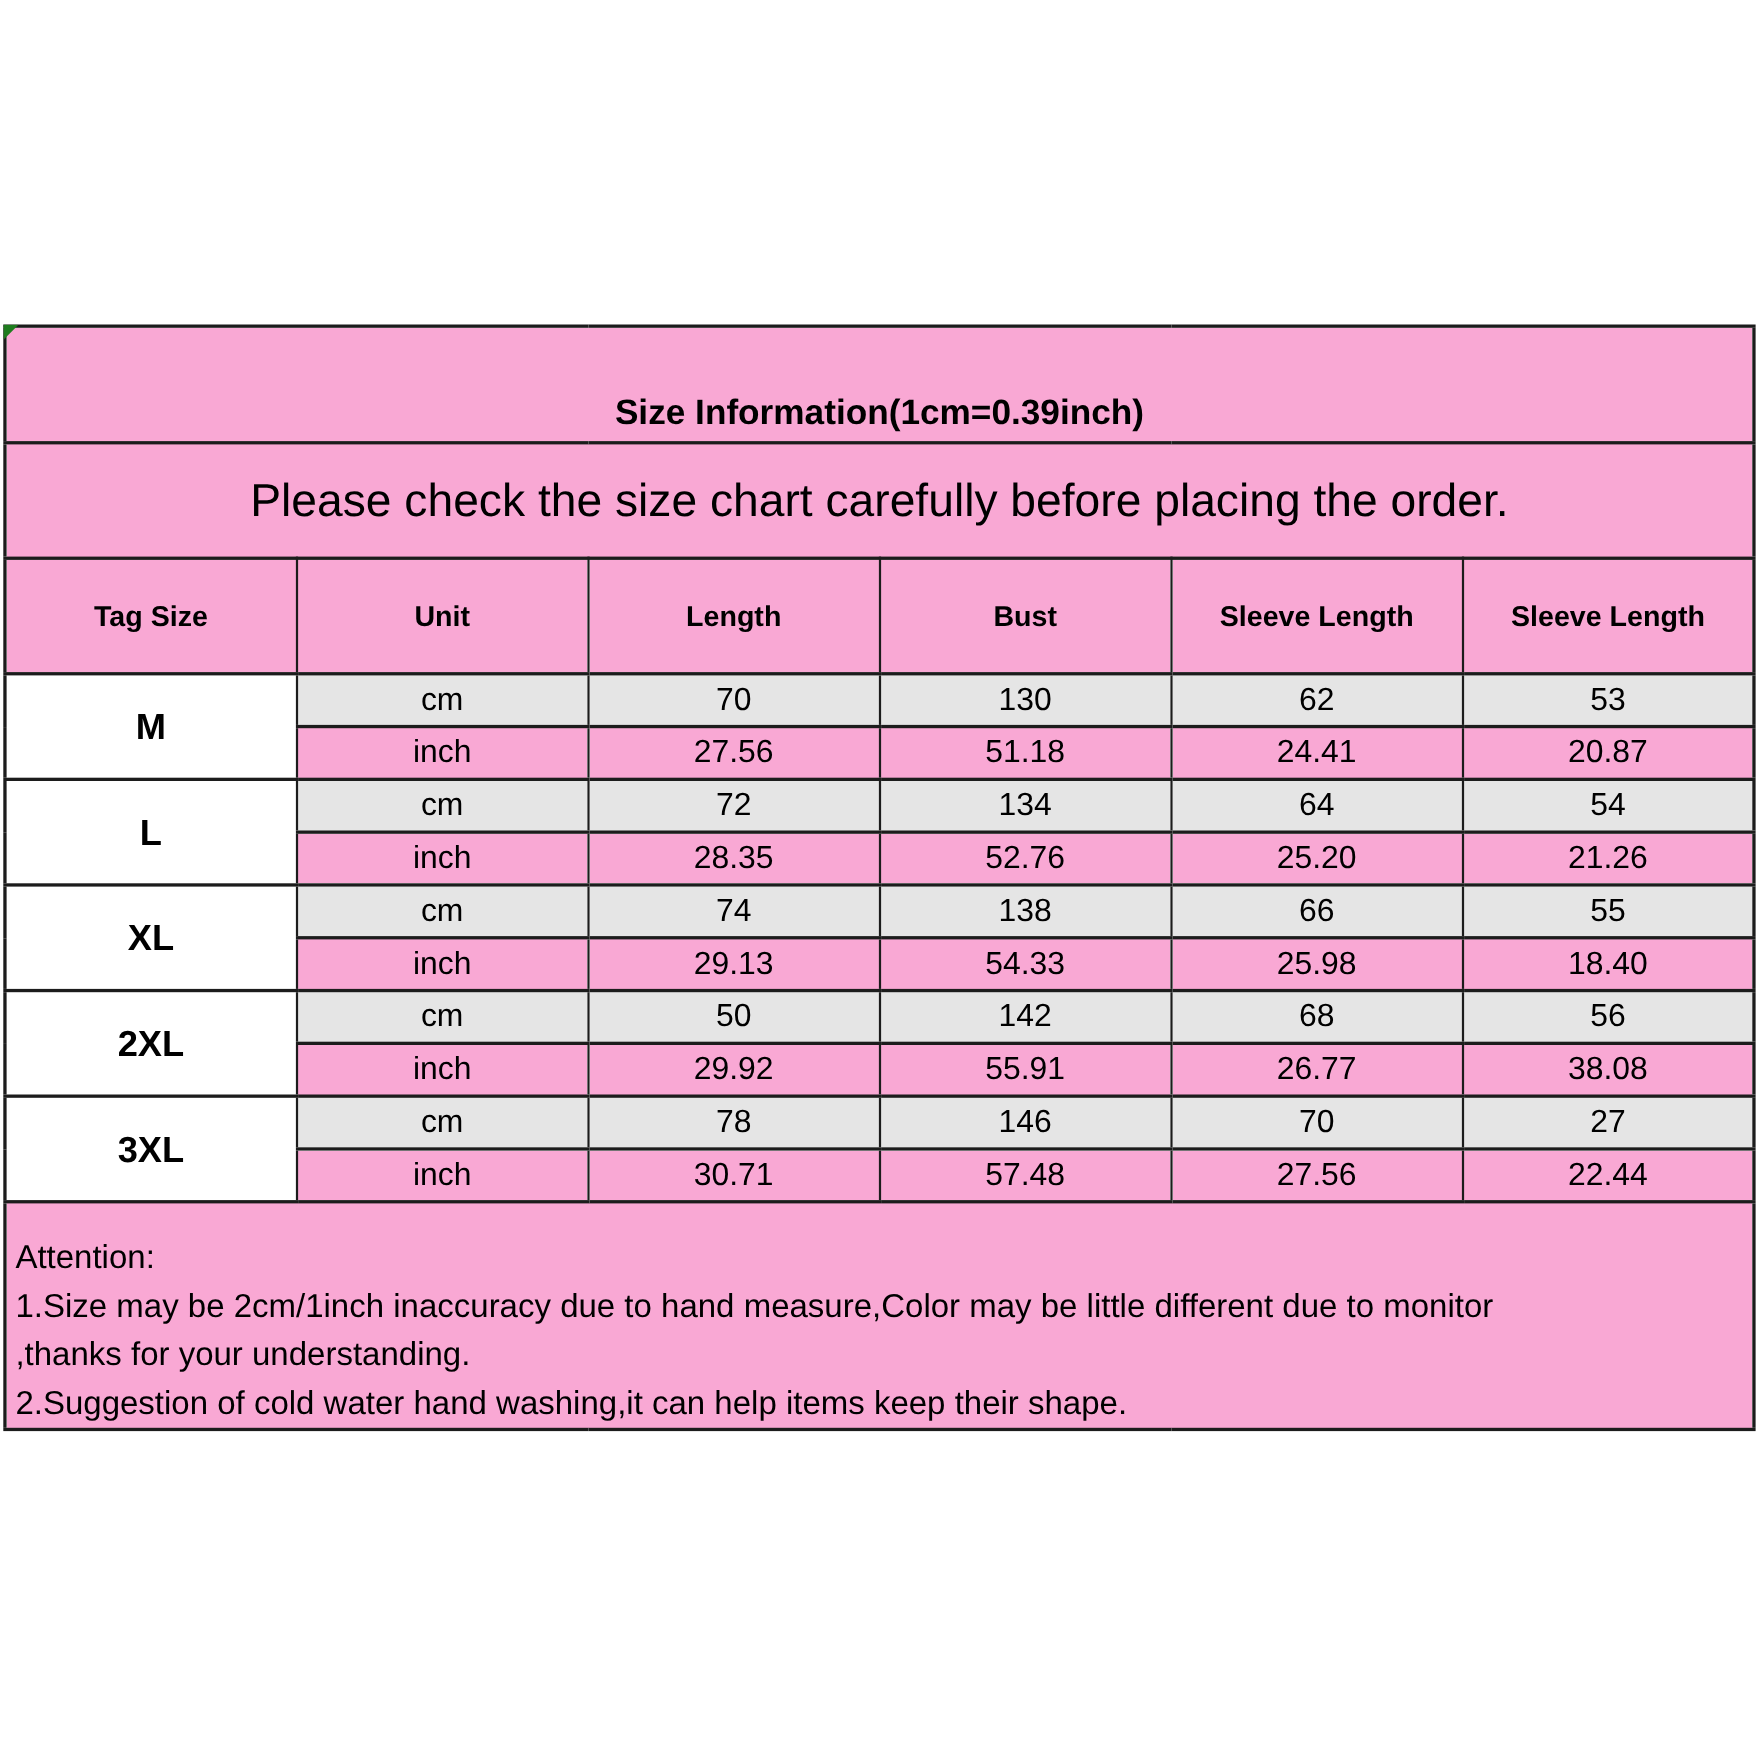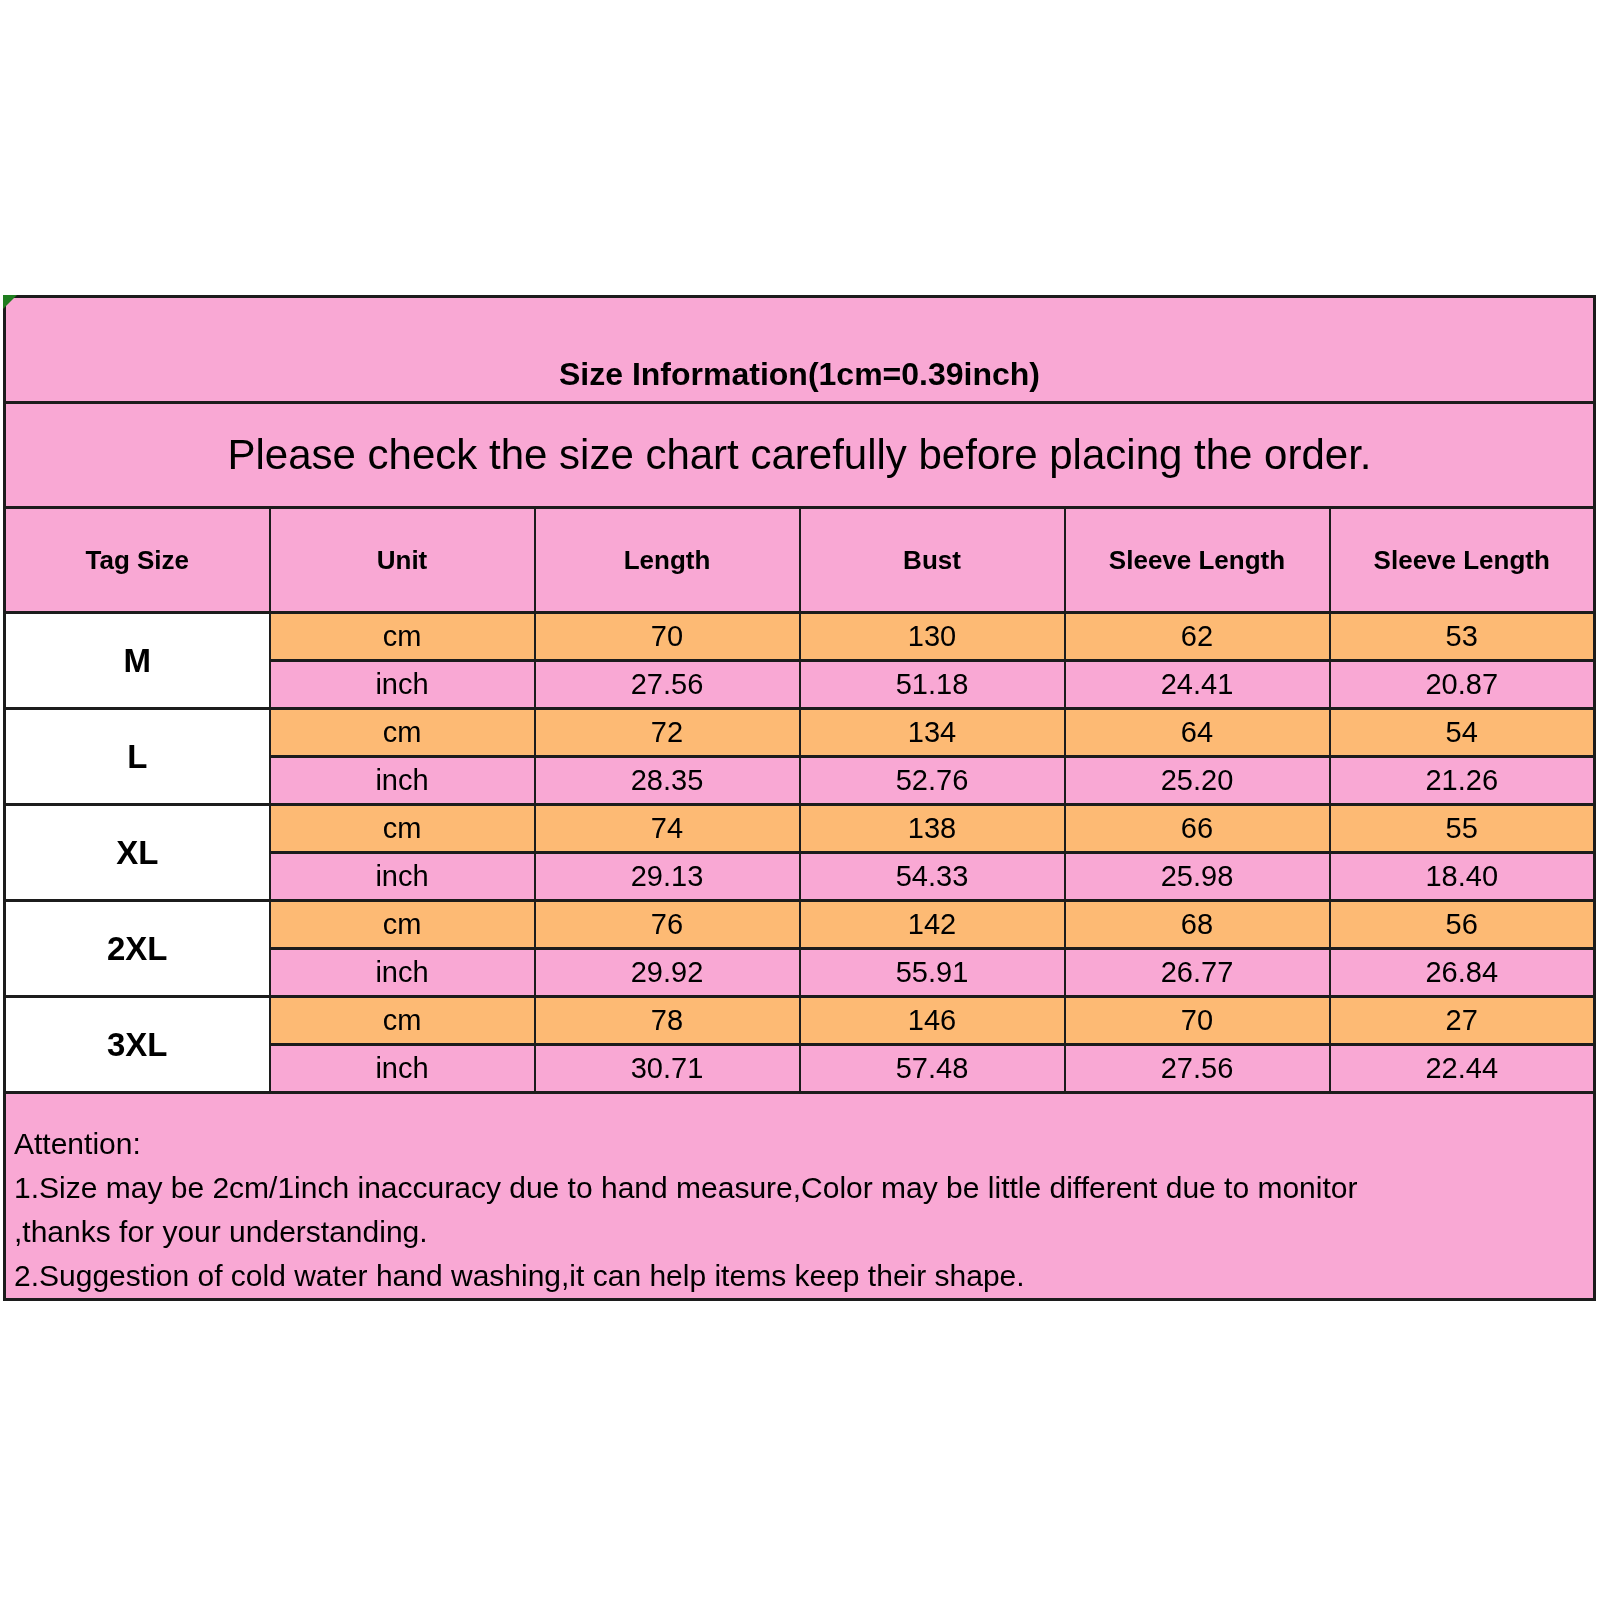--- a/index.html
+++ b/index.html
@@ -43,21 +43,21 @@
     border: 2px solid #1c1c1c;
     border-top-width: 3px;
     border-bottom-width: 3px;
     padding: 0;
     overflow: hidden;
   }
   table.size-chart {
     border: 3px solid #1c1c1c;
   }
   .pink { background: #f9a8d4; }
-  .white { background: #fdba74; }
+  .white { background: #e5e5e5; }
 
   tr.title-row { height: 106px; }
   tr.title-row td {
     vertical-align: bottom;
     text-align: center;
     font-weight: bold;
     font-size: 32px;
     padding-bottom: 8px;
   }
   tr.subtitle-row { height: 105px; }
@@ -161,31 +161,31 @@
         <td class="pink">inch</td>
         <td class="pink">29.13</td>
         <td class="pink">54.33</td>
         <td class="pink">25.98</td>
         <td class="pink">18.40</td>
       </tr>
 
       <tr class="data-row">
         <td rowspan="2" class="size-cell">2XL</td>
         <td class="white">cm</td>
-        <td class="white">76</td>
+        <td class="white">50</td>
         <td class="white">142</td>
         <td class="white">68</td>
         <td class="white">56</td>
       </tr>
       <tr class="data-row">
         <td class="pink">inch</td>
         <td class="pink">29.92</td>
         <td class="pink">55.91</td>
         <td class="pink">26.77</td>
-        <td class="pink">26.84</td>
+        <td class="pink">38.08</td>
       </tr>
 
       <tr class="data-row">
         <td rowspan="2" class="size-cell">3XL</td>
         <td class="white">cm</td>
         <td class="white">78</td>
         <td class="white">146</td>
         <td class="white">70</td>
         <td class="white">27</td>
       </tr>

